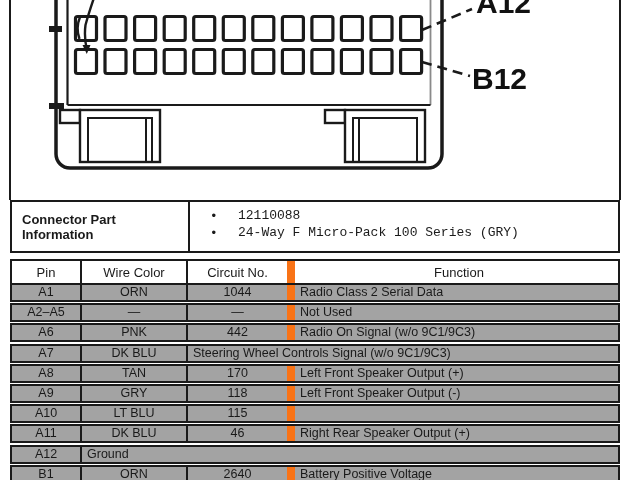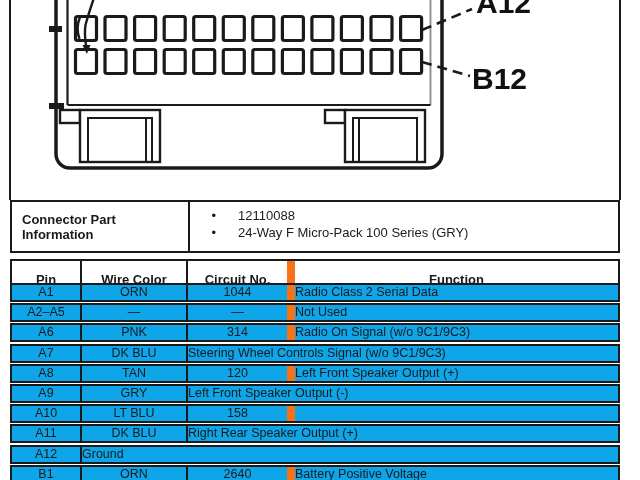--- a/index.html
+++ b/index.html
@@ -25,31 +25,31 @@
   
   .tbox{position:absolute;left:10px;width:610px;box-sizing:border-box;
         border:2px solid #1a1a1a;background:#fff;display:flex;}
   #part-info{top:200px;height:53px;}
   .pi-left{width:178px;box-sizing:border-box;border-right:2px solid #1a1a1a;
            display:flex;align-items:center;padding-left:10px;
            font-weight:bold;font-size:13px;}
   .pi-right{flex:1;padding-top:5px;font-size:13px;}
   .bullet-line{display:flex;line-height:17px;}
   .bullet-glyph{width:26px;text-align:right;padding-right:0;}
-  .bullet-text{padding-left:22px;}
-  #header-row{top:259px;height:40px;font-weight:bold;font-size:13px;}
+  .bullet-text{padding-left:22px;font-family:Liberation Mono, monospace;}
+  #header-row{top:259px;height:26px;font-weight:normal;font-size:13px;}
   #data-rows{position:absolute;top:283px;left:10px;width:610px;}
-  .drow{box-sizing:border-box;border:2px solid #1a1a1a;background:#0ea5e9;
+  .drow{box-sizing:border-box;border:2px solid #1a1a1a;background:#a3a3a3;
         width:610px;height:19px;margin-bottom:1.2px;display:flex;
         font-size:12.5px;line-height:15px;}
   .cell{box-sizing:border-box;display:flex;align-items:center;justify-content:center;}
   .c-pin{width:70px;border-right:2px solid #1a1a1a;}
   .c-wire{width:106px;border-right:2px solid #1a1a1a;}
   .c-circ{width:107px;border-right:8px solid #f97316;}
-  .c-func{flex:1;justify-content:flex-start;}
+  .c-func{flex:1;justify-content:flex-start;padding-left:5px;}
 </style>
 </head>
 <body>
 
 <div id="figure">
 
   <svg id="connector-svg" width="640" height="200" viewBox="0 0 640 200">
 
     <line class="frame-line" x1="10" y1="0" x2="10" y2="200"></line>
     <line class="frame-line" x1="620" y1="0" x2="620" y2="200"></line>
@@ -143,47 +143,49 @@
       </div>
       <div class="drow">
         <div class="cell c-pin">A2–A5</div>
         <div class="cell c-wire">—</div>
         <div class="cell c-circ">—</div>
         <div class="cell c-func">Not Used</div>
       </div>
       <div class="drow">
         <div class="cell c-pin">A6</div>
         <div class="cell c-wire">PNK</div>
-        <div class="cell c-circ">314</div>
+        <div class="cell c-circ">442</div>
         <div class="cell c-func">Radio On Signal (w/o 9C1/9C3)</div>
       </div>
       <div class="drow">
         <div class="cell c-pin">A7</div>
         <div class="cell c-wire">DK BLU</div>
         <div class="cell c-func">Steering Wheel Controls Signal (w/o 9C1/9C3)</div>
       </div>
       <div class="drow">
         <div class="cell c-pin">A8</div>
         <div class="cell c-wire">TAN</div>
-        <div class="cell c-circ">120</div>
+        <div class="cell c-circ">170</div>
         <div class="cell c-func">Left Front Speaker Output (+)</div>
       </div>
       <div class="drow">
         <div class="cell c-pin">A9</div>
         <div class="cell c-wire">GRY</div>
+        <div class="cell c-circ">118</div>
         <div class="cell c-func">Left Front Speaker Output (-)</div>
       </div>
       <div class="drow">
         <div class="cell c-pin">A10</div>
         <div class="cell c-wire">LT BLU</div>
-        <div class="cell c-circ">158</div>
+        <div class="cell c-circ">115</div>
       </div>
       <div class="drow">
         <div class="cell c-pin">A11</div>
         <div class="cell c-wire">DK BLU</div>
+        <div class="cell c-circ">46</div>
         <div class="cell c-func">Right Rear Speaker Output (+)</div>
       </div>
       <div class="drow">
         <div class="cell c-pin">A12</div>
         <div class="cell c-func">Ground</div>
       </div>
       <div class="drow">
         <div class="cell c-pin">B1</div>
         <div class="cell c-wire">ORN</div>
         <div class="cell c-circ">2640</div>

